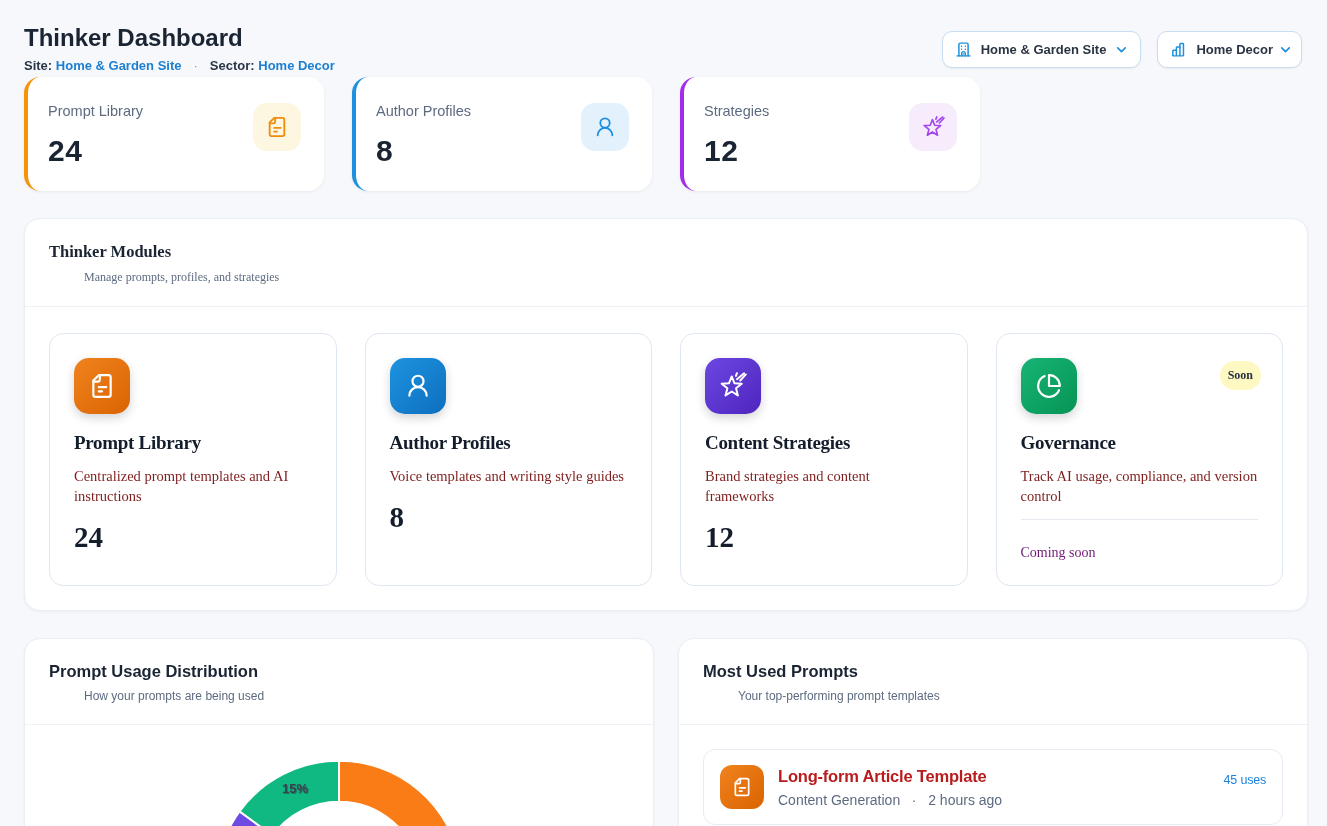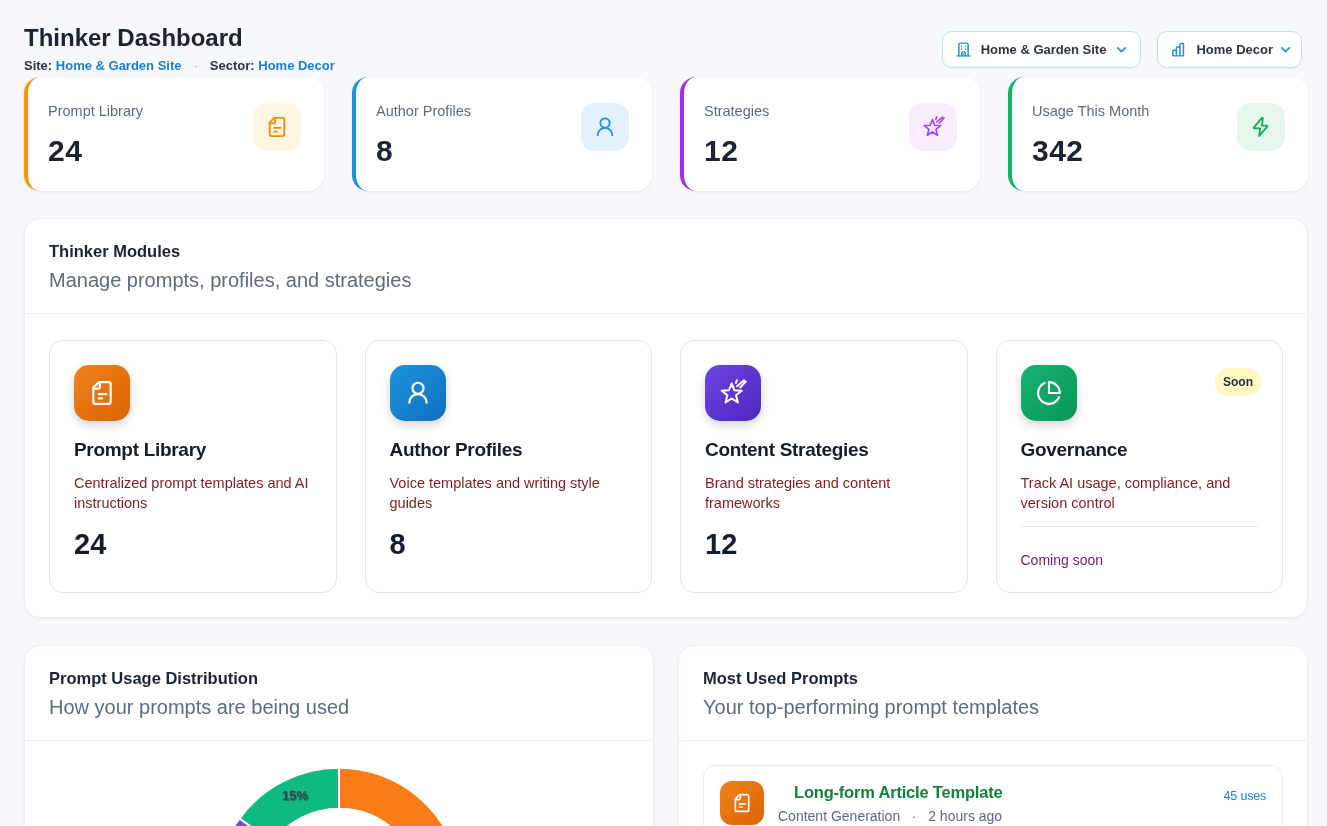--- a/index.html
+++ b/index.html
@@ -23,22 +23,22 @@
 .stat .num { font-size: 30px; line-height: 34px; letter-spacing: 0.5px; font-weight: bold; color: #1a2433; margin-top: 15px; }
 .stat .ibox { position: absolute; top: 26px; right: 23px; width: 48px; height: 48px; border-radius: 14px; display: flex; align-items: center; justify-content: center; }
 .stat.s1 { border-color: #f59408; } .stat.s1 .ibox { background: #fdf6e0; color: #ef8c0c; }
 .stat.s2 { border-color: #1e90dd; } .stat.s2 .ibox { background: #e3f1fc; color: #1d8fe0; }
 .stat.s3 { border-color: #a22cec; } .stat.s3 .ibox { background: #f6ecfc; color: #a345ef; }
 .stat.s4 { border-color: #16b364; } .stat.s4 .ibox { background: #e5f6ec; color: #17a85f; }
 
 .card { background: #fff; border-radius: 16px; border: 1px solid #eaeff6; box-shadow: 0 1px 3px rgba(16,24,40,.05); }
 .card-h { padding: 23px 24px 21px 24px; border-bottom: 1px solid #eef2f7; }
 .card-h .t { font-size: 16.5px; font-weight: bold; color: #1a2433; }
-.card-h .d { font-size: 20px; color: #5d6b80; margin-top: 8px; }
-.modules { width: 1284px; margin-top: 27px; }
+.card-h .d { font-size: 12px; color: #5d6b80; margin-top: 8px; margin-left: 35px; }
+.modules { width: 1284px; margin-top: 27px; font-family: Liberation Serif, serif; }
 .mod-grid { display: grid; grid-template-columns: repeat(4, 1fr); gap: 28px; padding: 26px 24px 24px 24px; }
 .mod { position: relative; border: 1px solid #dfe7f2; border-radius: 14px; height: 253px; padding: 24px; }
 .mod .micon { width: 56px; height: 56px; border-radius: 15px; display: flex; align-items: center; justify-content: center; color: #fff; box-shadow: 0 4px 10px rgba(16,24,40,.18); }
 .mod .mt { font-size: 19px; letter-spacing: -0.3px; line-height: 28px; font-weight: bold; color: #141d2b; margin-top: 15px; }
 .mod .md { font-size: 14.5px; color: #7f1d1d; line-height: 20px; margin-top: 9px; }
 .mod .mn { font-size: 29px; line-height: 33px; font-weight: bold; color: #141d2b; margin-top: 15px; }
 .mod .soon { position: absolute; top: 27px; right: 21px; background: #fef9c3; color: #28303f; border-radius: 999px; font-size: 12px; font-weight: bold; padding: 7px 8px; }
 .mod .mdiv { border-top: 1px solid #e5eaf1; margin-top: 13px; }
 .mod .coming { font-size: 14px; color: #701a75; margin-top: 25px; }
 .g-orange { background: linear-gradient(135deg, #f0831d, #da6302); }
@@ -46,21 +46,21 @@
 .g-purple { background: linear-gradient(135deg, #6d46e2, #4e25bd); }
 .g-green { background: linear-gradient(135deg, #17b475, #069455); }
 
 .bottom { display: grid; grid-template-columns: 1fr 1fr; gap: 24px; width: 1284px; margin-top: 27px; }
 .bcard { height: 420px; overflow: hidden; position: relative; }
 .chartwrap { position: absolute; left: -1px; top: 87px; }
 .lab15 { font-size: 13px; font-weight: bold; fill: #39424f; }
 .pitem { margin: 24px 24px 0 24px; border: 1px solid #e7ecf4; border-radius: 12px; height: 76px; display: flex; align-items: center; padding: 0 16px; }
 .pitem .picon { width: 44px; height: 44px; border-radius: 12px; display: flex; align-items: center; justify-content: center; color: #fff; }
 .pitem .pinfo { margin-left: 14px; }
-.pitem .pt { font-size: 16.5px; letter-spacing: -0.2px; font-weight: bold; color: #15803d; margin-left: 16px; }
+.pitem .pt { font-size: 16.5px; letter-spacing: -0.2px; font-weight: bold; color: #b91c1c; }
 .pitem .pd { font-size: 14px; color: #5d6b80; margin-top: 6px; }
 .pitem .uses { margin-left: auto; align-self: flex-start; margin-top: 23px; font-size: 12.5px; letter-spacing: -0.2px; font-weight: normal; color: #1d82dd; }
 </style>
 </head>
 <body>
 <div class="page">
   <div class="header">
     <div>
       <h1>Thinker Dashboard</h1>
       <div class="sub">Site: <a>Home &amp; Garden Site</a><span class="dot">·</span>Sector: <a>Home Decor</a></div>
@@ -118,29 +118,20 @@
     <div class="stat s3">
       <div class="lbl">Strategies</div>
       <div class="num">12</div>
       <div class="ibox">
           <svg width="23" height="23" viewBox="0 0 24 24" fill="none" stroke="currentColor" stroke-width="1.7" stroke-linecap="round" stroke-linejoin="round">
             <path d="M10.9 3.8 L13.2 9.6 L19.5 10.0 L14.6 14.0 L16.2 20.1 L10.9 16.7 L5.6 20.1 L7.2 14.0 L2.3 10.0 L8.6 9.6 Z"></path>
             <path d="M15.4 6.2 L21.5 1.1 M18.2 7.3 L23 2.1 M14.5 3.3 L15.4 1"></path>
           </svg>
         </div>
     </div>
-    <div class="stat s4">
-      <div class="lbl">Usage This Month</div>
-      <div class="num">342</div>
-      <div class="ibox">
-          <svg width="22" height="22" viewBox="0 0 24 24" fill="none" stroke="currentColor" stroke-width="2" stroke-linecap="round" stroke-linejoin="round">
-            <path d="M13 2 4.1 12.7a.5.5 0 0 0 .4.8H11l-1 8.5 8.9-10.7a.5.5 0 0 0-.4-.8H13l1-8.5z"></path>
-          </svg>
-        </div>
-    </div>
   </div>
 
   <div class="card modules">
     <div class="card-h">
       <div class="t">Thinker Modules</div>
       <div class="d">Manage prompts, profiles, and strategies</div>
     </div>
     <div class="mod-grid">
       <div class="mod">
         <div class="micon g-orange">

